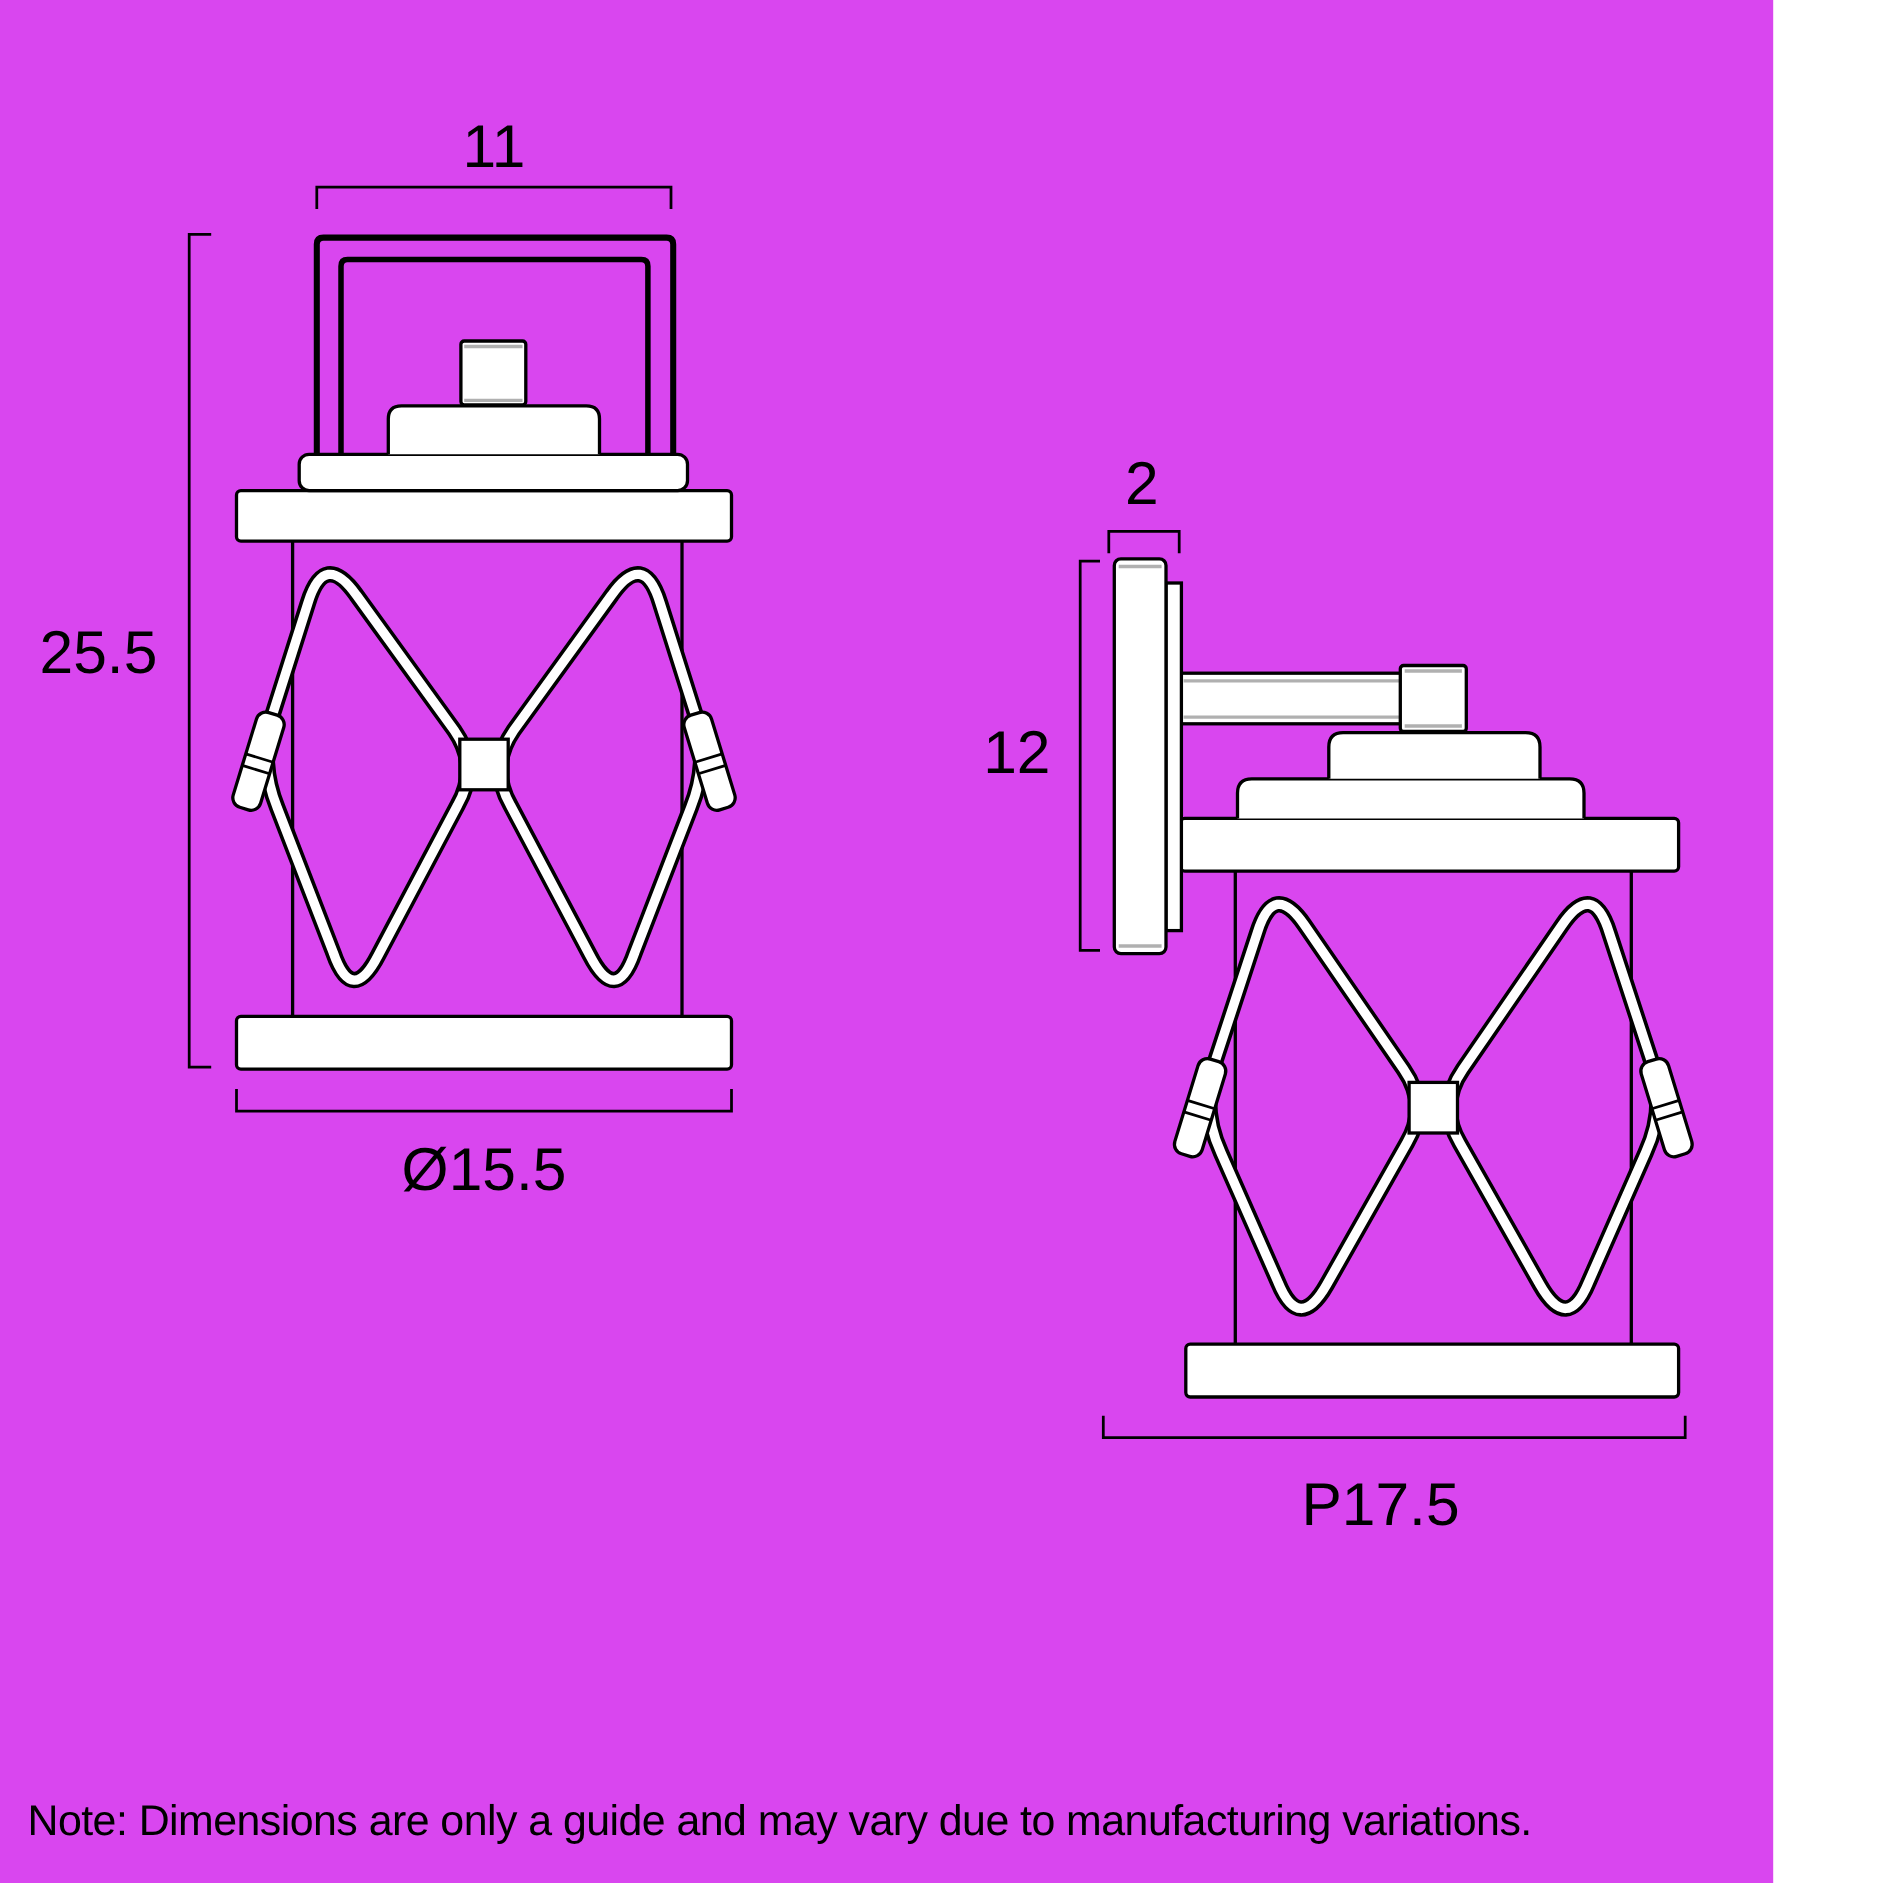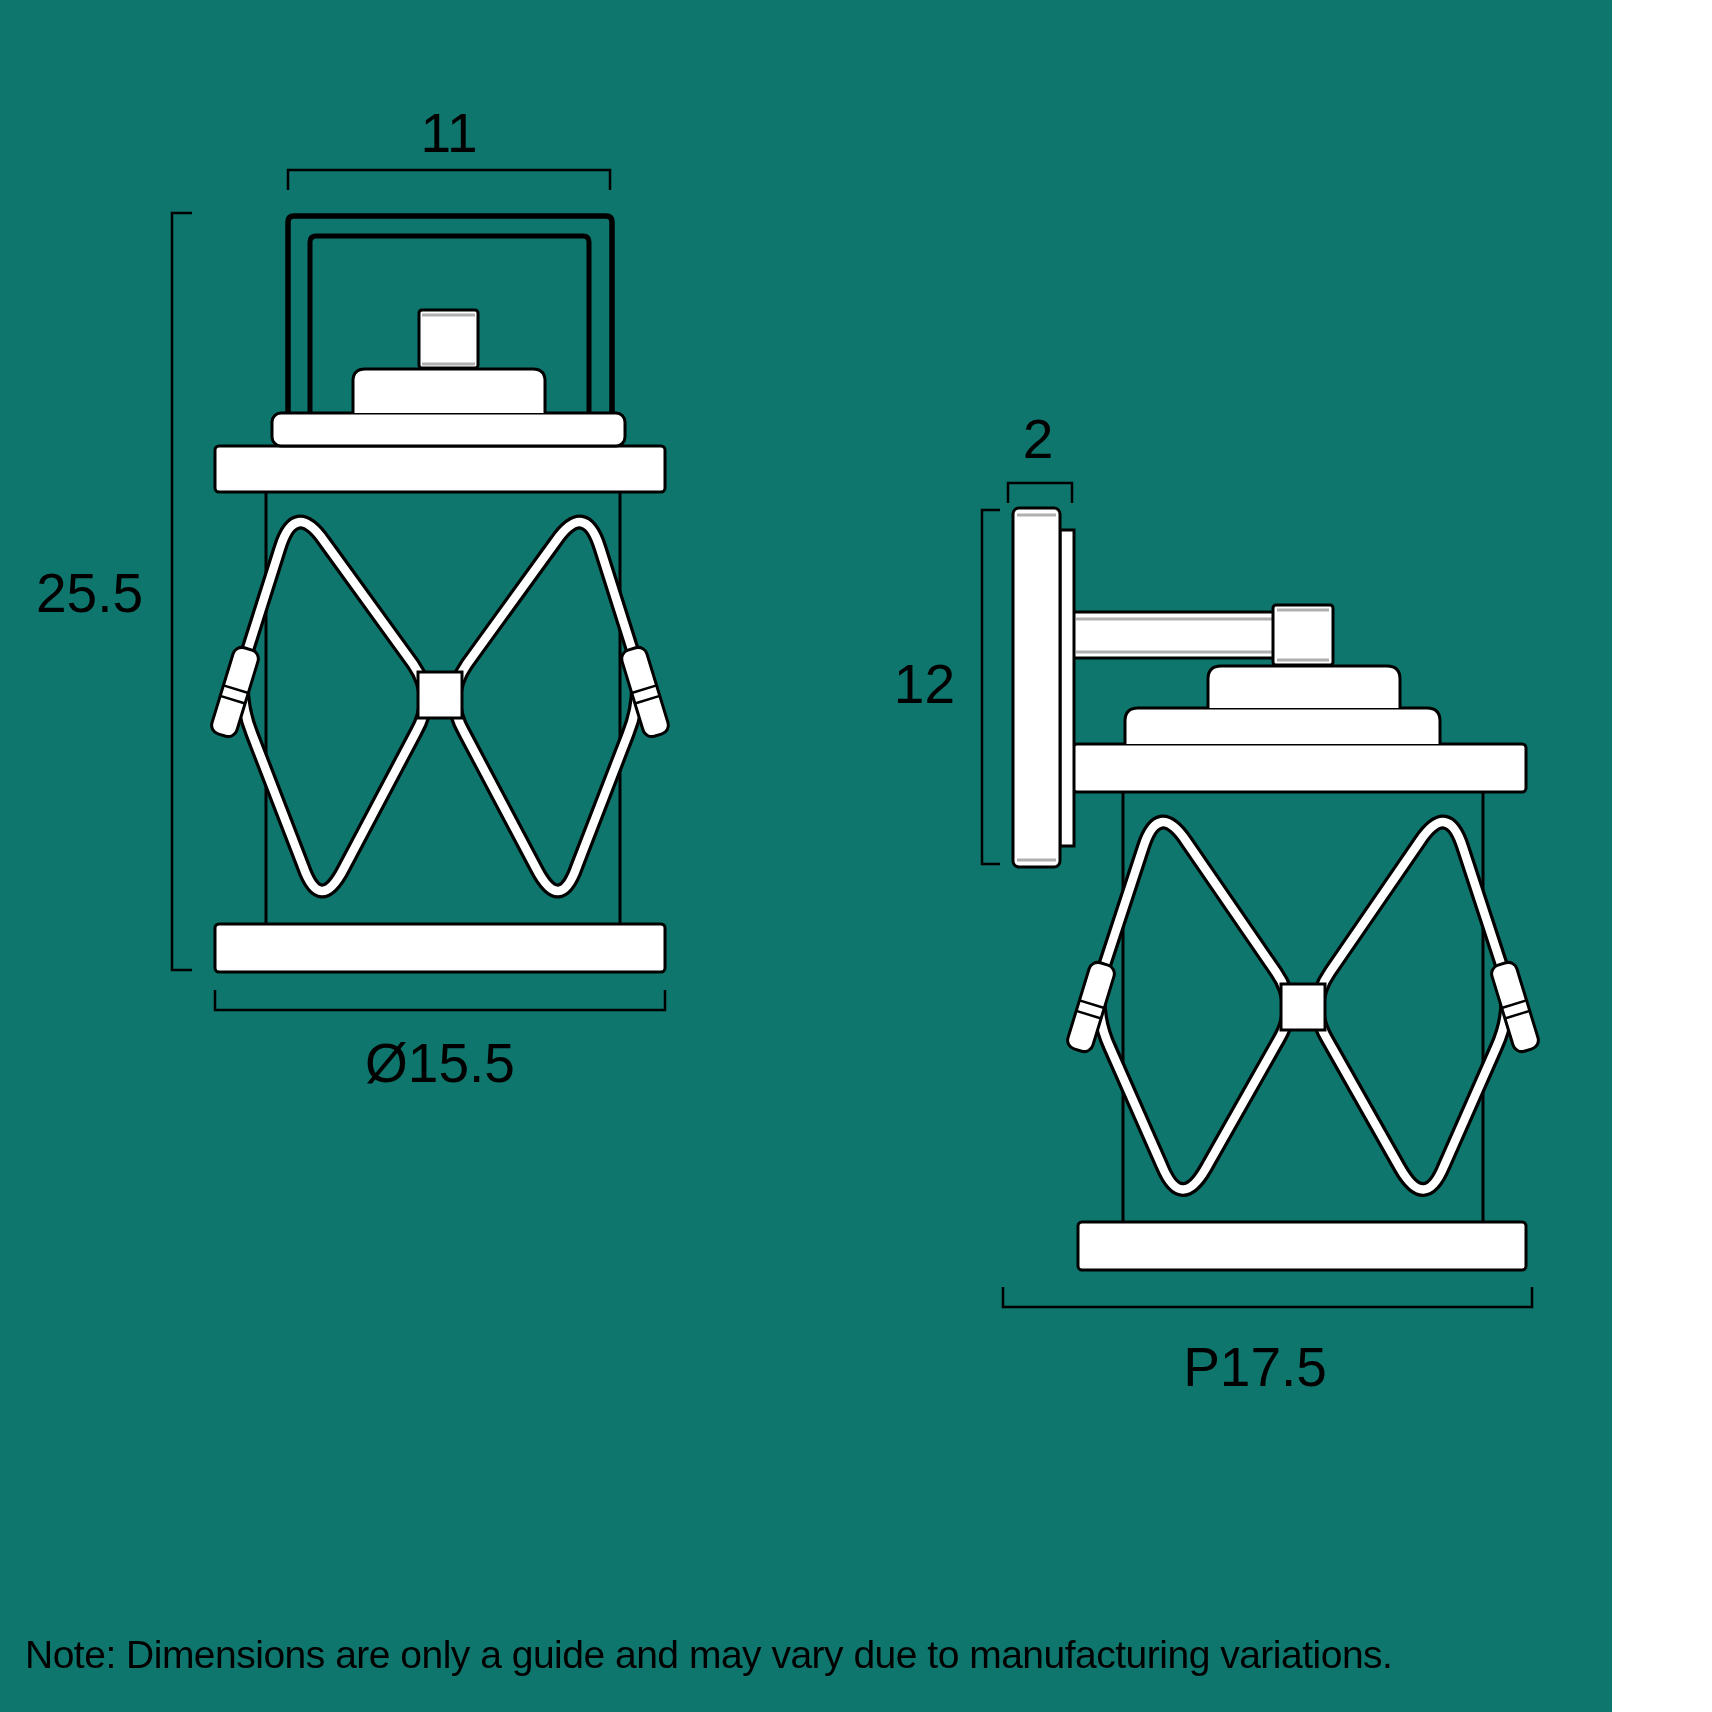--- a/index.html
+++ b/index.html
@@ -1,19 +1,19 @@
 <!DOCTYPE html>
 <html><head>
 <meta charset="utf-8">
 <style>
   html,body{margin:0;padding:0;background:#ffffff;}
   .canvas{
     position:relative;
     width:1612px;height:1712px;
-    background:#0f766e;
+    background:#d946ef;
     font-family:"Liberation Sans", sans-serif;
     overflow:hidden;
   }
   svg{display:block;}
   text{
     font-family:"Liberation Sans", sans-serif;
     fill:#000000;
   }
   .dim-label{font-size:55px;}
   .note-label{font-size:39px;letter-spacing:-0.5px;}

